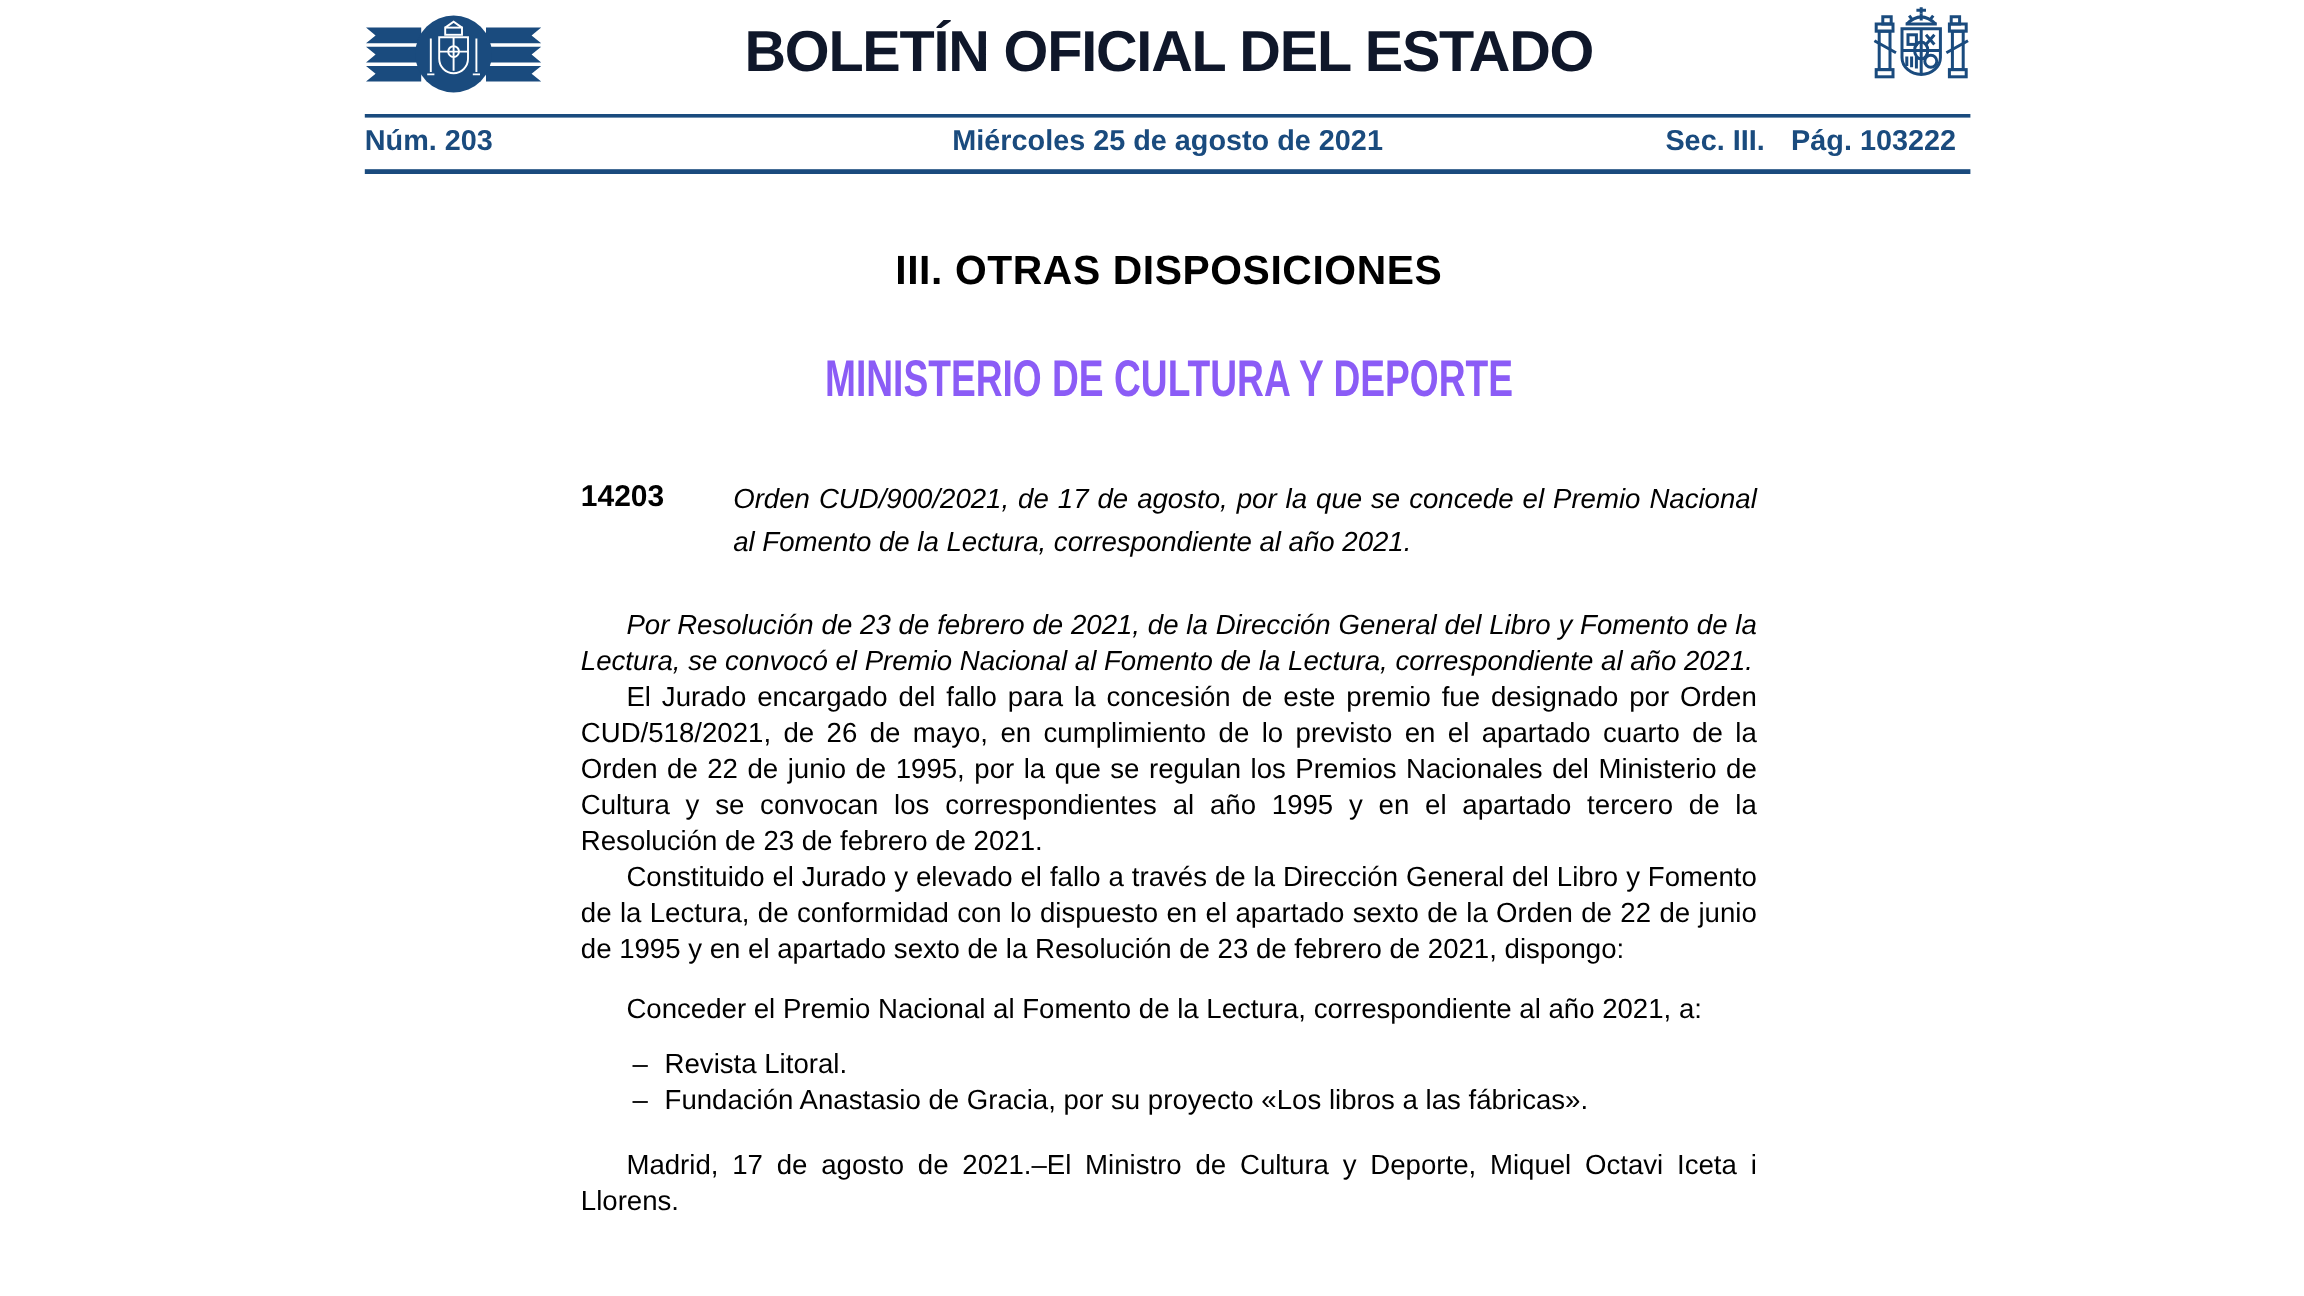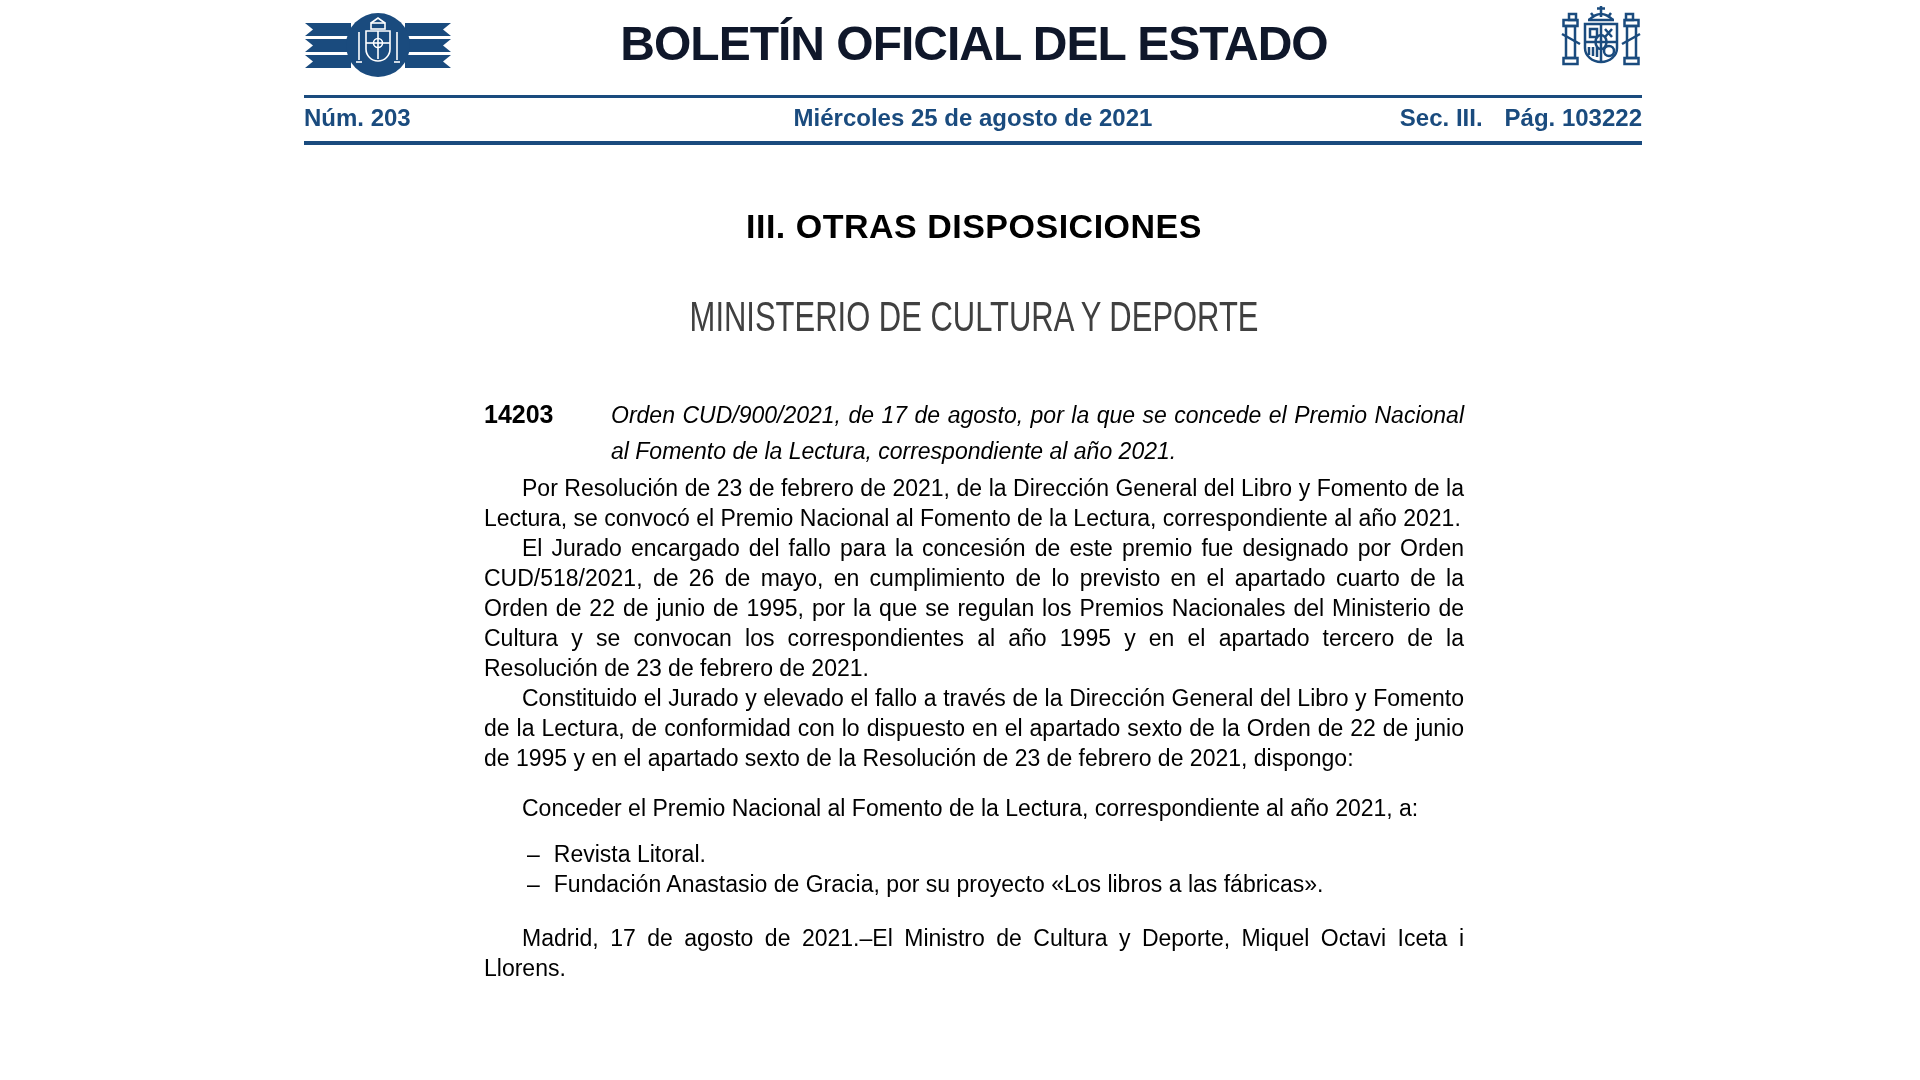--- a/index.html
+++ b/index.html
@@ -57,21 +57,21 @@
     top: 104px;
     width: 1338px;
     height: 30px;
     font-size: 24px;
     font-weight: bold;
     color: #1a4b7e;
     white-space: nowrap;
   }
   .meta-left   { position: absolute; left: 0; top: 0; }
   .meta-center { position: absolute; left: 50%; top: 0; transform: translateX(-50%); }
-  .meta-right  { position: absolute; right: 0; top: 0; display: inline-flex; gap: 22px; }
+  .meta-right  { position: absolute; right: 12px; top: 0; display: inline-flex; gap: 22px; }
 
   
   .doc {
     position: absolute;
     left: 484px;
     top: 196px;
     width: 980px;
   }
   .section-heading {
     margin: 0;
@@ -79,22 +79,22 @@
     text-align: center;
     font-size: 34px;
     font-weight: bold;
     letter-spacing: 0.5px;
     color: #000;
   }
   .ministry-heading {
     margin: 46px 0 0 0;
     text-align: center;
     font-size: 43px;
-    font-weight: normal;
-    color: #404040;
+    font-weight: bold;
+    color: #8b5cf6;
     white-space: nowrap;
   }
   .ministry-heading .squeeze {
     display: inline-block;
     transform: scaleX(0.72);
     transform-origin: center;
   }
   .order-block {
     display: flex;
     margin-top: 56px;
@@ -114,21 +114,21 @@
     line-height: 36px;
     text-align: justify;
   }
   .body-par {
     margin: 0;
     font-size: 23px;
     line-height: 30px;
     text-align: justify;
     text-indent: 38px;
   }
-  .par-first  { margin-top: 4px; }
+  .par-first  { margin-top: 36px; font-style: italic; }
   .grant-line { margin-top: 20px; }
   .award-list {
     list-style: none;
     margin: 16px 0 0 0;
     padding: 0 0 0 43px;
   }
   .award-list li {
     font-size: 23px;
     line-height: 30px;
   }

